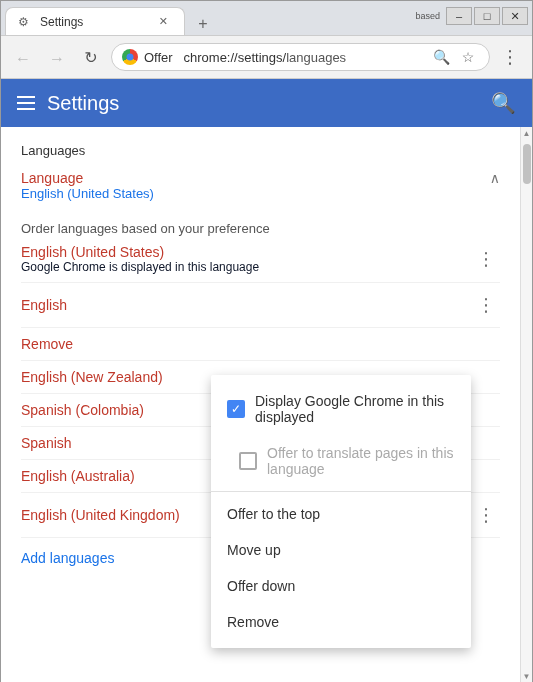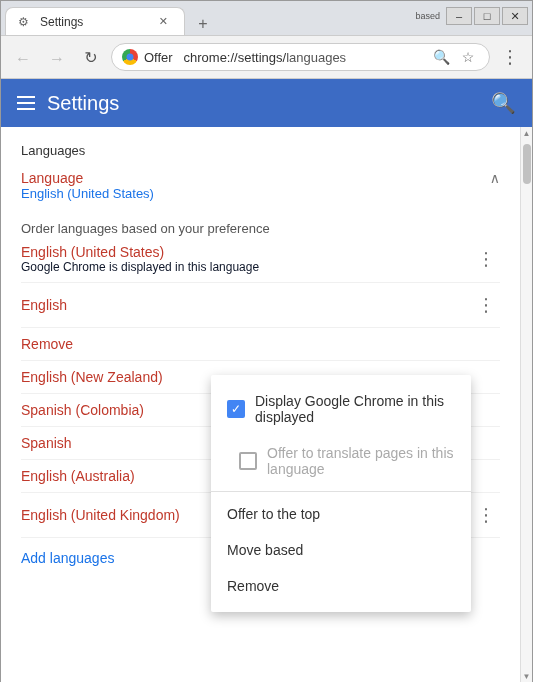--- a/index.html
+++ b/index.html
@@ -225,21 +225,24 @@
       </div>
       <div class="menu-item disabled-item">
         <div class="checkbox-unchecked"></div>
         <span>Offer to translate pages in this language</span>
       </div>
       <div class="menu-divider"></div>
       <div class="menu-item">
         <span>Offer to the top</span>
       </div>
       <div class="menu-item">
-        <span>Move based</span>
+        <span>Move up</span>
+      </div>
+      <div class="menu-item">
+        <span>Offer down</span>
       </div>
       <div class="menu-item">
         <span>Remove</span>
       </div>
     </div>
 
   </div>
 </div>
 
 </body></html>

